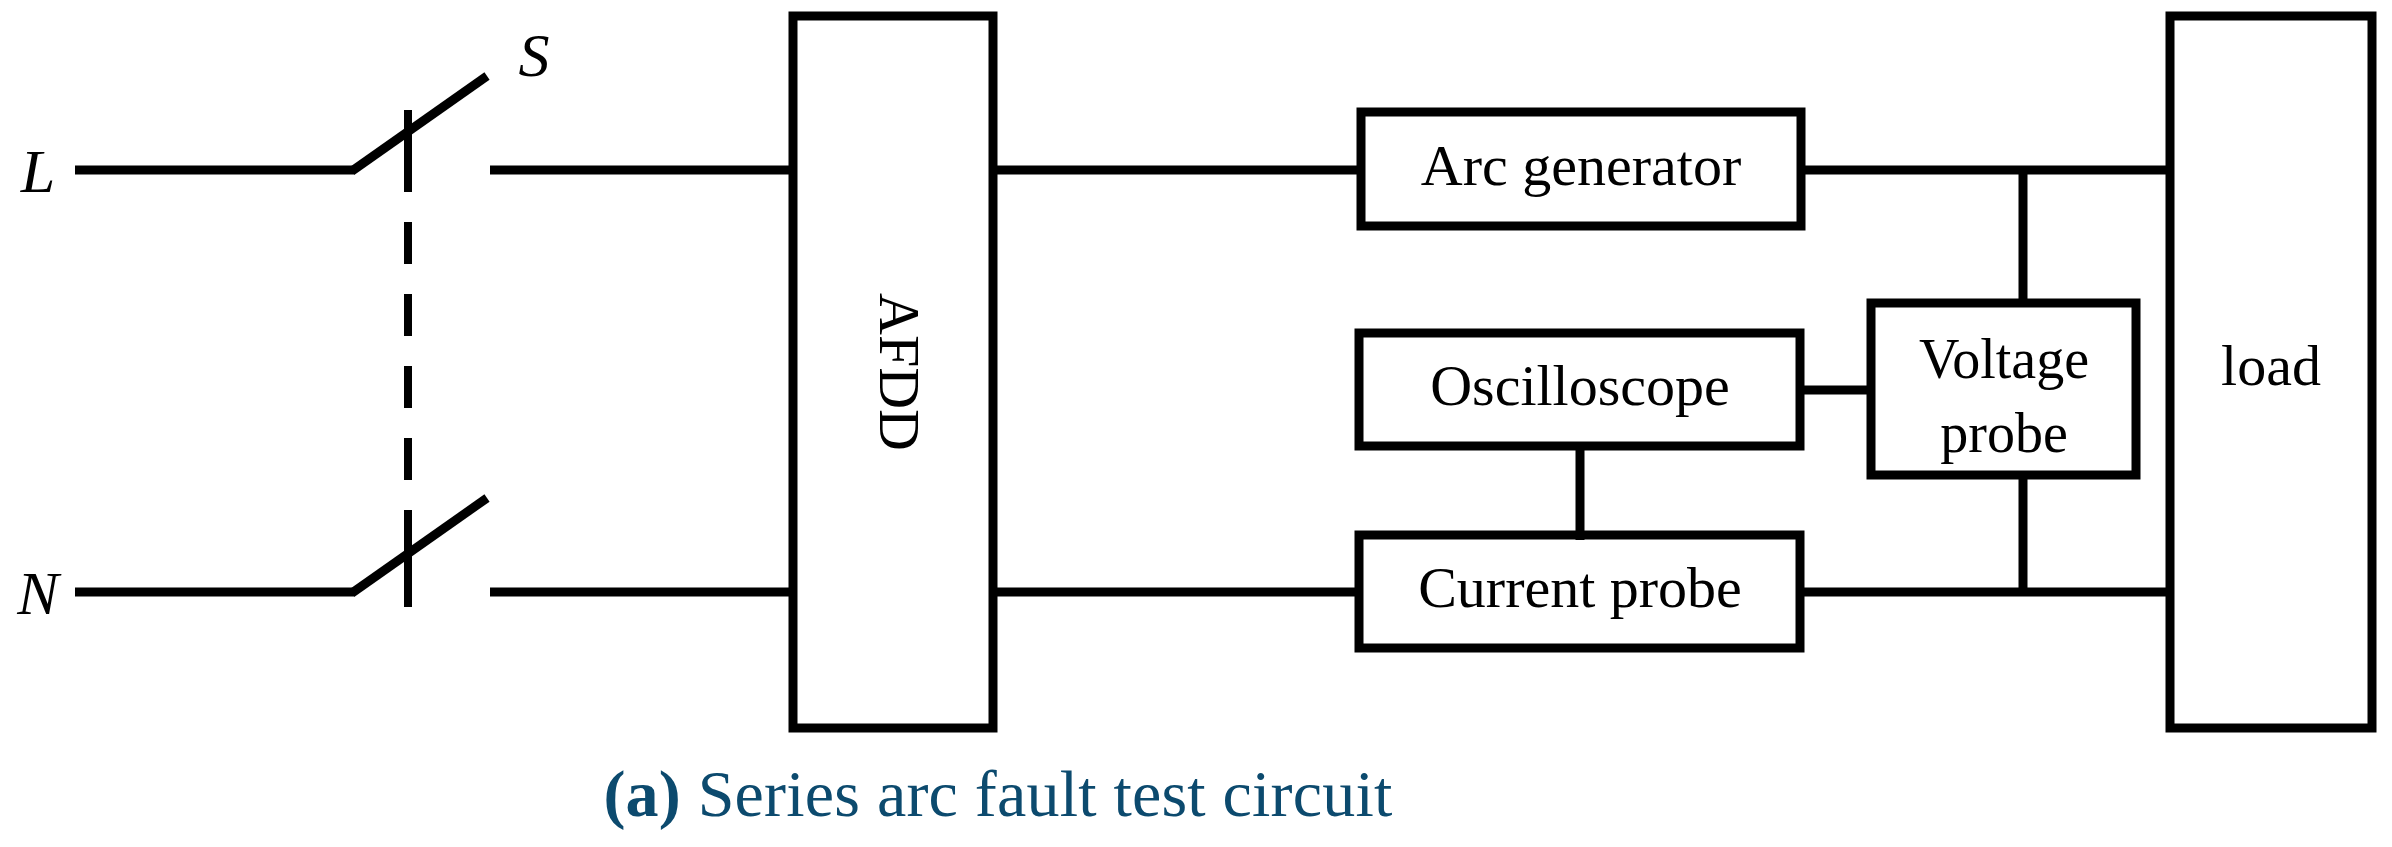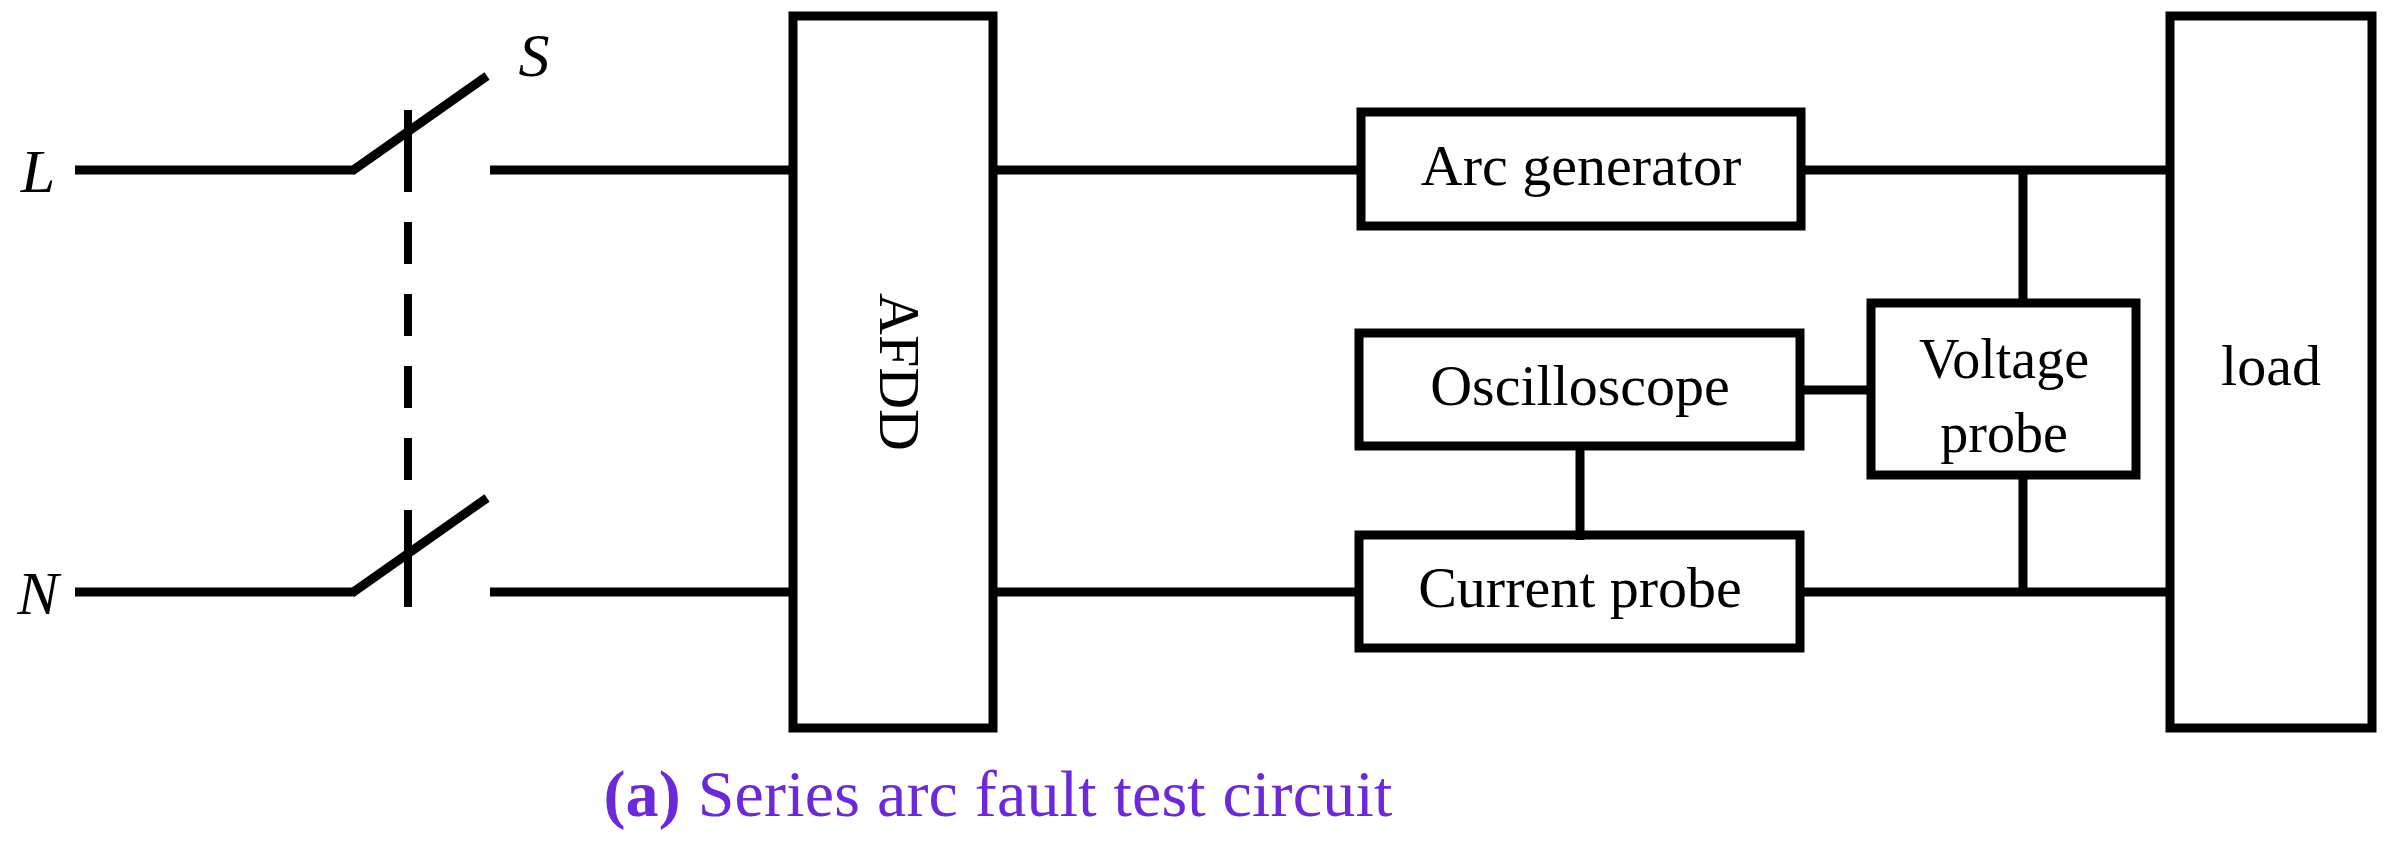--- a/index.html
+++ b/index.html
@@ -72,21 +72,21 @@
     dominant-baseline: middle;
   }
   .caption {
     position: absolute;
     left: 0;
     top: 756px;
     width: 1996px;
     text-align: center;
     font-family: "Liberation Serif", "DejaVu Serif", serif;
     font-size: 66px;
-    color: #6d28d9;
+    color: #0c4a6e;
     white-space: nowrap;
     letter-spacing: 0.2px;
   }
   .caption .cap-tag {
     font-weight: bold;
   }
   .caption .cap-text {
     font-weight: normal;
   }
 </style>

